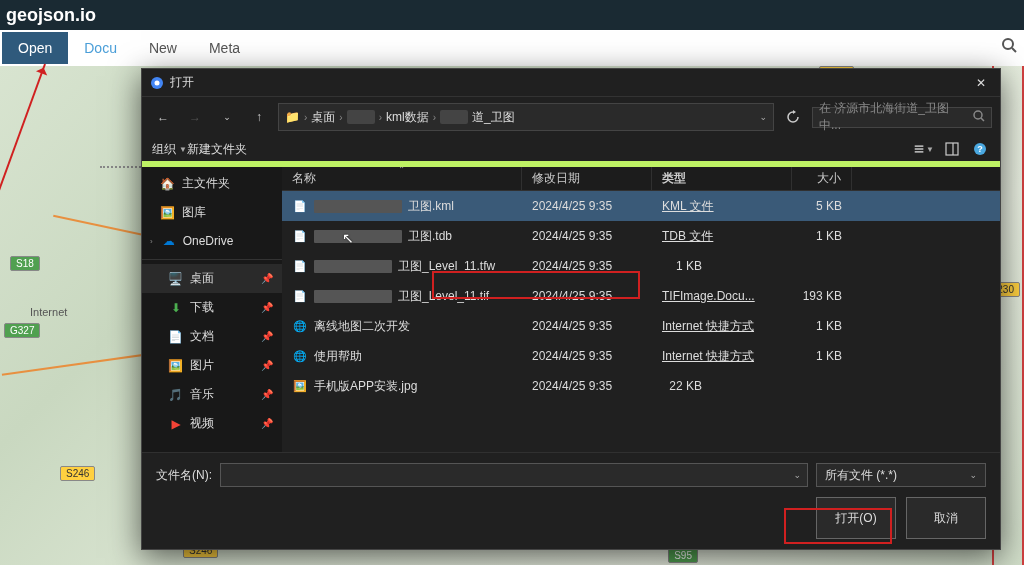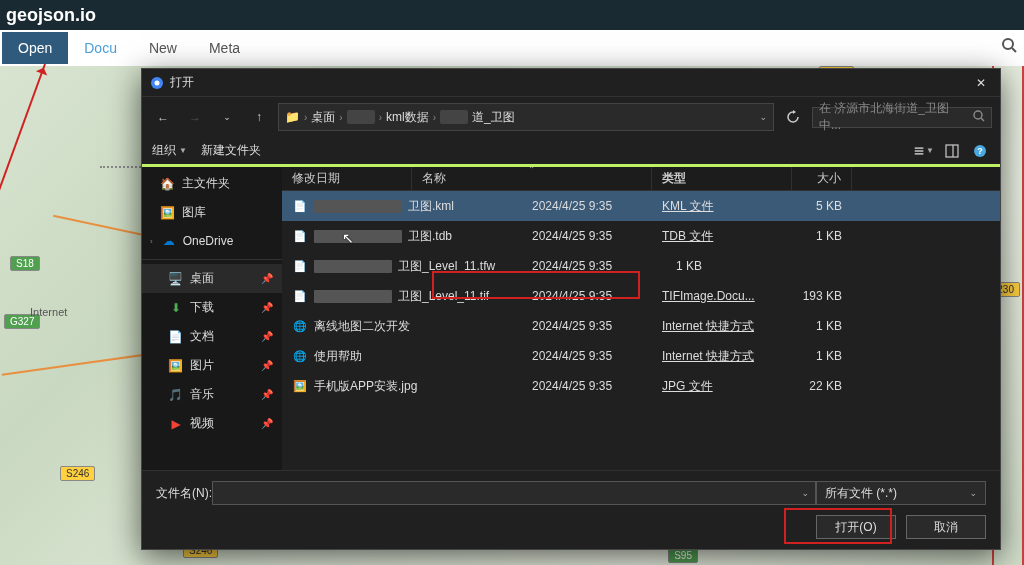--- a/index.html
+++ b/index.html
@@ -21,21 +21,21 @@
   .road.r2 { left: 50px; top: 180px; width: 300px; transform: rotate(12deg); }
   .road-red { position: absolute; background: #d04040; width: 2px; pointer-events: none; }
   .road-red.red1 { right: 0; top: 0; height: 560px; }
   .road-red.red2 { right: 30px; top: 0; height: 560px; }
   .road-border { position: absolute; border: 2px dotted #888; pointer-events: none; }
   .road-border.b1 { left: 100px; top: 100px; width: 200px; height: 180px; border-left: none; border-bottom: none; }
   .badge { position: absolute; background: #ffd040; color: #333; padding: 1px 5px; font-size: 10px; border-radius: 2px; border: 1px solid #888; pointer-events: none; }
   .badge.green { background: #50a050; color: #fff; }
   .badge.b-s231 { right: 170px; top: 0px; }
   .badge.b-s18 { left: 10px; top: 190px; }
-  .badge.b-g327 { left: 4px; top: 248px; }
+  .badge.b-g327 { left: 4px; top: 257px; }
   .badge.b-s246 { left: 60px; top: 400px; }
   .badge.b-s246b { left: 183px; top: 477px; }
   .badge.b-s95 { right: 326px; top: 482px; }
   .badge.b-s230 { right: 4px; top: 216px; }
   .city-label { position: absolute; font-size: 11px; color: #555; pointer-events: none; }
   .city-label.yingyan { left: 30px; top: 240px; }
   
   .arrow { position: absolute; left: 44px; top: 64px; width: 2px; height: 250px; background: #d02020; transform: rotate(20deg); transform-origin: top; pointer-events: none; }
   .arrow::before { content: ''; position: absolute; top: -2px; left: -5px; border: 6px solid transparent; border-bottom-color: #d02020; }
   
@@ -49,21 +49,21 @@
   .nav-btn { width: 26px; height: 26px; display: flex; align-items: center; justify-content: center; cursor: pointer; color: #ccc; }
   .nav-btn.disabled { color: #555; }
   .path-bar { flex: 1; height: 28px; background: #2a2a2a; border: 1px solid #444; display: flex; align-items: center; padding: 0 6px; gap: 4px; overflow: hidden; }
   .path-seg { display: flex; align-items: center; gap: 4px; font-size: 12px; color: #ddd; white-space: nowrap; }
   .path-sep { color: #888; font-size: 10px; }
   .path-blur { background: #444; color: transparent; border-radius: 2px; padding: 0 14px; height: 14px; }
   .nav-refresh { width: 26px; height: 26px; display: flex; align-items: center; justify-content: center; cursor: pointer; }
   .nav-search { width: 180px; height: 21px; background: #2a2a2a; border: 1px solid #444; display: flex; align-items: center; padding: 0 6px; color: #888; }
   .nav-search-icon { margin-left: auto; }
   
-  .dlg-toolbar { height: 30px; display: flex; align-items: center; padding: 0 10px; gap: 14px; border-bottom: 3px solid #bef264; }
+  .dlg-toolbar { height: 30px; display: flex; align-items: center; padding: 0 10px; border-bottom: 6px solid #bef264; }
   .tb-item { display: flex; align-items: center; gap: 3px; cursor: pointer; font-size: 12px; }
   .tb-caret { font-size: 8px; color: #aaa; }
   .tb-right { margin-left: auto; display: flex; align-items: center; gap: 8px; }
   .tb-icon-btn { width: 20px; height: 20px; display: flex; align-items: center; justify-content: center; cursor: pointer; }
   .tb-help { color: #4aa8e0; }
   
   .dlg-body { flex: 1; display: flex; overflow: hidden; }
   .sidebar { width: 140px; background: #181818; overflow-y: auto; padding-top: 2px; }
   .side-item { display: flex; align-items: center; gap: 6px; padding: 6px 8px 6px 18px; cursor: pointer; font-size: 12px; color: #ddd; position: relative; }
   .side-item.active { background: #2a2a2a; }
@@ -88,27 +88,27 @@
   .fc.name { width: 240px; display: flex; align-items: center; gap: 6px; }
   .fc.date { width: 130px; }
   .fc.type { width: 140px; text-decoration: underline; }
   .fc.size { width: 60px; text-align: right; }
   .file-icon { width: 16px; height: 16px; display: inline-flex; align-items: center; justify-content: center; font-size: 11px; flex-shrink: 0; }
   .fn-blur { background: #555; color: transparent; border-radius: 1px; display: inline-block; height: 13px; flex-shrink: 0; }
   
   .sel-box { position: absolute; left: 290px; top: 202px; width: 208px; height: 28px; border: 2px solid #d02020; pointer-events: none; }
   
   .dlg-footer { padding: 10px 14px; border-top: 1px solid #303030; }
-  .footer-row1 { display: flex; align-items: center; gap: 0; margin-bottom: 10px; }
+  .footer-row1 { display: flex; align-items: center; gap: 8px; margin-bottom: 10px; }
   .fn-label { font-size: 12px; white-space: nowrap; }
   .fn-combo { flex: 1; height: 24px; background: #2a2a2a; border: 1px solid #555; padding: 0 6px; display: flex; align-items: center; }
   .fn-caret { margin-left: auto; font-size: 9px; color: #aaa; }
   .ft-combo { width: 170px; height: 24px; background: #2a2a2a; border: 1px solid #555; padding: 0 8px; display: flex; align-items: center; font-size: 12px; }
   .footer-row2 { display: flex; justify-content: flex-end; gap: 10px; }
-  .dlg-btn { min-width: 80px; height: 24px; background: #2a2a2a; border: 1px solid #666; color: #ddd; cursor: pointer; font-size: 12px; display: flex; align-items: center; justify-content: center; }
+  .dlg-btn { min-width: 80px; height: 42px; background: #2a2a2a; border: 1px solid #666; color: #ddd; cursor: pointer; font-size: 12px; display: flex; align-items: center; justify-content: center; }
   .btn-box { position: absolute; right: 108px; bottom: 5px; width: 108px; height: 36px; border: 2px solid #d02020; pointer-events: none; }
   
   .cursor-arrow { position: absolute; left: 200px; top: 161px; color: #fff; font-size: 14px; pointer-events: none; text-shadow: 0 0 2px #000; }
 </style>
 </head>
 <body>
 
 <div class="topbar">
   <span class="topbar-title">geojson.io</span>
 </div>
@@ -271,25 +271,25 @@
         </div>
       <div class="side-item indent">
           <span class="side-icon" style="color:#f44336">▶</span>
           <span>视频</span>
           <span class="side-pin">📌</span>
         </div>
     </div>
 
     <div class="file-area">
       <div class="file-header">
-        <div class="fh-col date">修改日期</div>
         <div class="fh-col name">
             <span>名称</span>
             <span class="fh-sort">⌃</span>
           </div>
+        <div class="fh-col date">修改日期</div>
         <div class="fh-col type">类型</div>
         <div class="fh-col size">大小</div>
       </div>
       <div class="file-list" id="file-list">
           <div class="file-row selected">
     <div class="fc name">
               <span class="file-icon">📄</span>
               <span class="fn-blur" style="width:88px"></span>
               <span>卫图.kml</span>
             </div>
@@ -343,21 +343,20 @@
     <div class="fc date">2024/4/25 9:35</div>
     <div class="fc type">Internet 快捷方式</div>
     <div class="fc size">1 KB</div>
           </div>
           <div class="file-row">
     <div class="fc name">
               <span class="file-icon">🖼️</span>
               <span>手机版APP安装.jpg</span>
             </div>
     <div class="fc date">2024/4/25 9:35</div>
-    <div class="fc type">JPG 文件</div>
     <div class="fc size">22 KB</div>
           </div>
         </div>
     </div>
   </div>
 
   <div class="dlg-footer">
     <div class="footer-row1">
       <span class="fn-label">文件名(N):</span>
       <div class="fn-combo">

